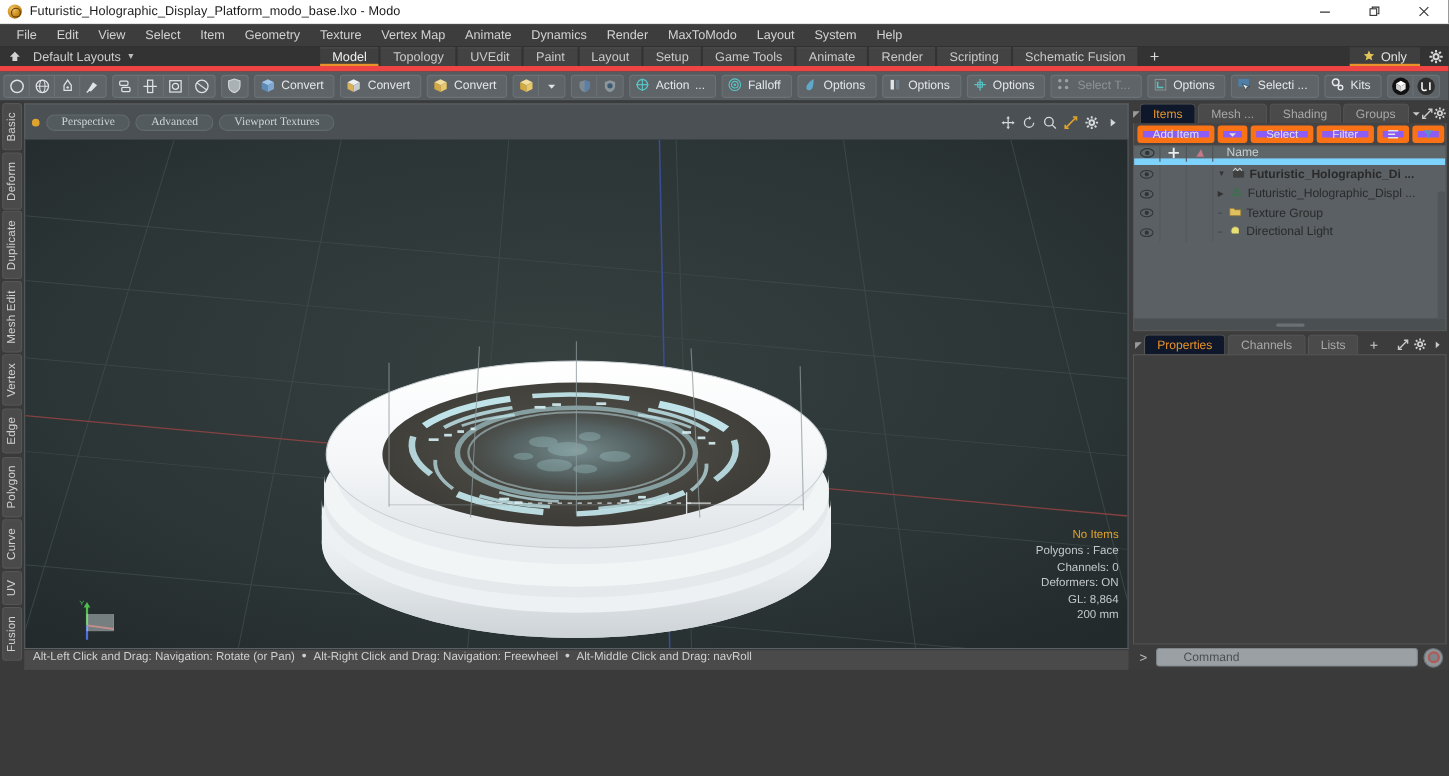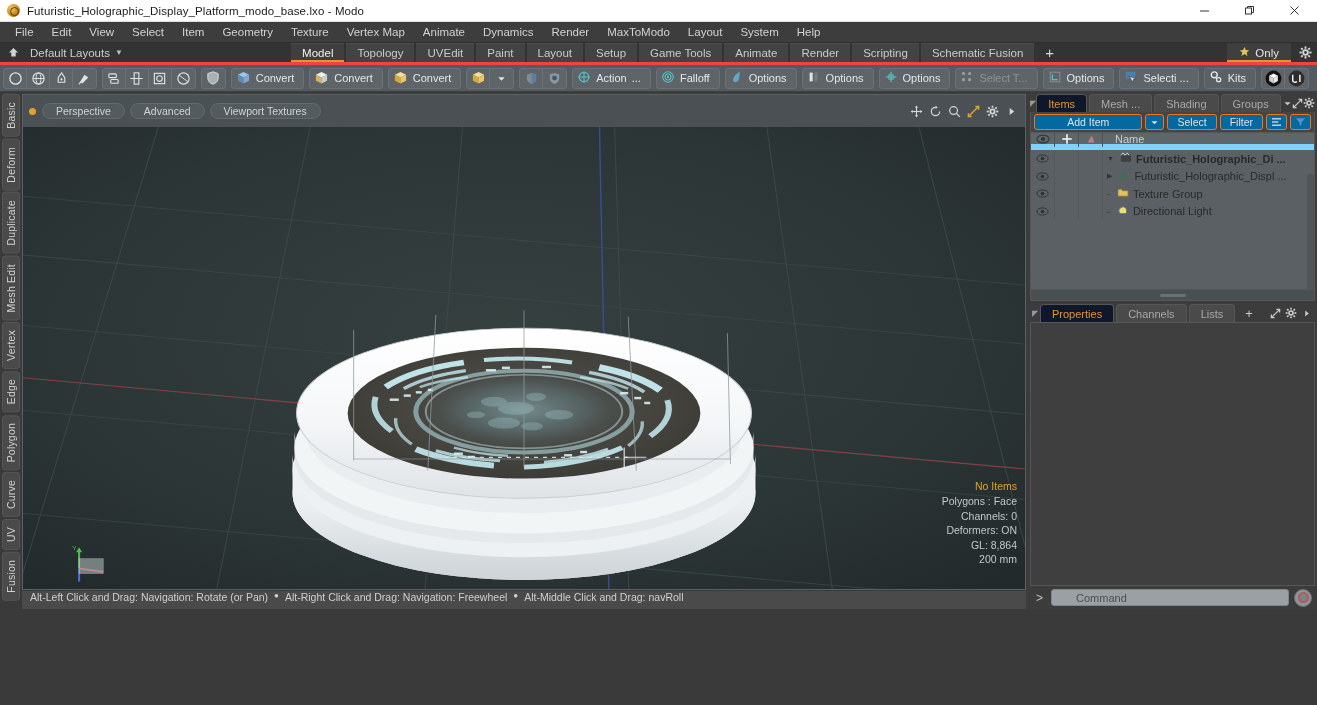--- a/index.html
+++ b/index.html
@@ -28,21 +28,21 @@
   .wbtn svg { display:block; }
 
   
   .menubar { height: 21px; flex: 0 0 21px; background: #3d3d3d; display: flex;
              align-items: center; padding-left: 6px; border-bottom: 1px solid #2e2e2e; }
   .menubar .mi { font-size: 11.5px; color: #d2d2d2; padding: 0 9px; height: 21px;
                  line-height: 21px; white-space: nowrap; }
 
   
   .layoutbar { height: 22px; flex: 0 0 22px; background: #333333; display: flex;
-               align-items: stretch; border-bottom: 3px solid #ef4444; }
+               align-items: stretch; border-bottom: 5px solid #ef4444; }
   .lb-home { width: 26px; display:flex; align-items:center; justify-content:center; }
   .lb-layouts { font-size: 11.5px; color: #cdcdcd; display:flex; align-items:center;
                 padding: 0 6px 0 4px; white-space: nowrap; }
   .lb-layouts .car { margin-left: 5px; font-size: 8px; color:#bdbdbd; }
   .lb-gap { flex: 1 1 auto; }
   .ltab { font-size: 11.5px; color: #c9c9c9; display: flex; align-items: center;
           justify-content: center; padding: 0 11px; background: #434343; margin-right: 2px;
           border-top: 1px solid #4e4e4e; white-space: nowrap; position: relative; }
   .ltab.active { color: #f0f0f0; background: #3f3f3f; }
   .ltab.active::after { content:""; position:absolute; left:0; right:0; bottom:0;
@@ -75,21 +75,21 @@
   .vtabs { width: 22px; flex: 0 0 22px; background: #3a3a3a; display: flex; flex-direction: column;
            padding-top: 2px; }
   .vtab { writing-mode: vertical-rl; text-orientation: mixed; transform: rotate(180deg);
           font-size: 10.5px; color: #d0d0d0; background: #4a4a4a; border: 1px solid #565656;
           border-radius: 3px; margin: 0 2px 2px 2px; padding: 7px 2px; text-align: center;
           white-space: nowrap; letter-spacing: .2px; }
 
   
   .vpcol { flex: 1 1 auto; display: flex; flex-direction: column; min-width: 0; padding: 2px 2px 0 0;}
   .vpheader { height: 19px; flex: 0 0 19px; background: #4a5053; display: flex; align-items: center;
-              padding: 16px 4px; border: 1px solid #5a6165; border-bottom: none; }
+              padding: 16px 4px; border: 1px solid #5a6165; border-bottom: none; font-family: Liberation Serif, serif; }
   .vpdot { width: 7px; height:7px; border-radius:50%; background:#e0a32e; margin: 0 6px 0 2px; }
   .vpbtn { font-size: 10.5px; color: #cfd4d6; background: #545b5e; border: 1px solid #626a6e;
            border-radius: 9px; padding: 1px 13px; margin-right: 5px; white-space: nowrap; }
   .vpgap { flex: 1 1 auto; }
   .vpicon { width: 19px; display: flex; align-items: center; justify-content: center; }
 
   .viewport { flex: 1 1 auto; position: relative; overflow: hidden; background: #2a3133;
               border: 1px solid #5a6165; border-top:none; min-height:0;}
   .vpinfo { position: absolute; right: 8px; bottom: 22px; text-align: right;
             font-size: 10.5px; line-height: 14.6px; color: #c3c8ca; }
@@ -108,21 +108,21 @@
   .ptab { font-size: 11px; color: #a8a8a8; background: #4a4a4a; border: 1px solid #565656;
           border-bottom: none; border-radius: 4px 4px 0 0; padding: 0 11px; display: flex;
           align-items: center; margin-right: 2px; white-space: nowrap; }
   .ptab.active { color: #e8932a; background: #0f172a; text-align: right; }
   .ptab.plus { padding: 0 8px; background: transparent; border: none; color:#cccccc; font-size:13px;}
   .ptabs .gap { flex: 1 1 auto; }
   .ptab-ico { width: 16px; display:flex; align-items:center; justify-content:center;}
 
   .prow { height: 20px; flex: 0 0 20px; display: flex; align-items: center; gap: 3px;
           background: #454545; padding: 2px 3px; border-left:1px solid #565656; border-right:1px solid #565656;}
-  .pbtn { height: 16px; background: #0369a1; border: 1px solid #f97316; border-radius: 3px;
+  .pbtn { height: 16px; background: #8b5cf6; border: 5px solid #f97316; border-radius: 3px;
           font-size: 10.5px; color: #e0e0e0; display: flex; align-items: center;
           justify-content: center; padding: 0 9px; white-space: nowrap; }
   .pbtn.wide { flex: 1 1 auto; justify-content: center; }
   .pbtn.sq { padding: 0 4px; }
 
   .itemlist { flex: 1 1 auto; background: #5a6064; border: 1px solid #565656; display: flex;
               flex-direction: column; min-height: 0; overflow: hidden; }
   .ilhead { height: 17px; flex: 0 0 17px; display: flex; align-items: center;
             background: #5f666a; border-bottom: 6px solid #7dd3fc; }
   .ilcol { width: 24px; display: flex; align-items: center; justify-content: center;

